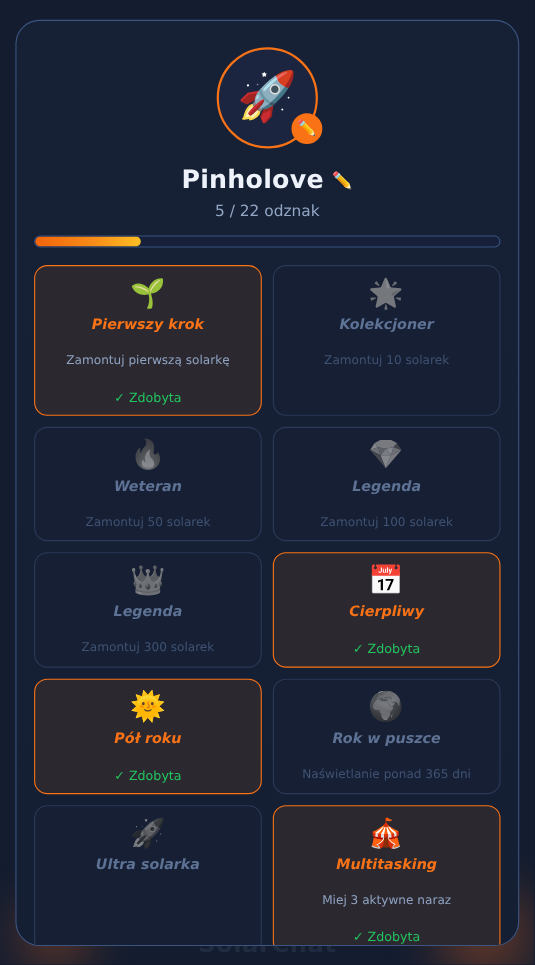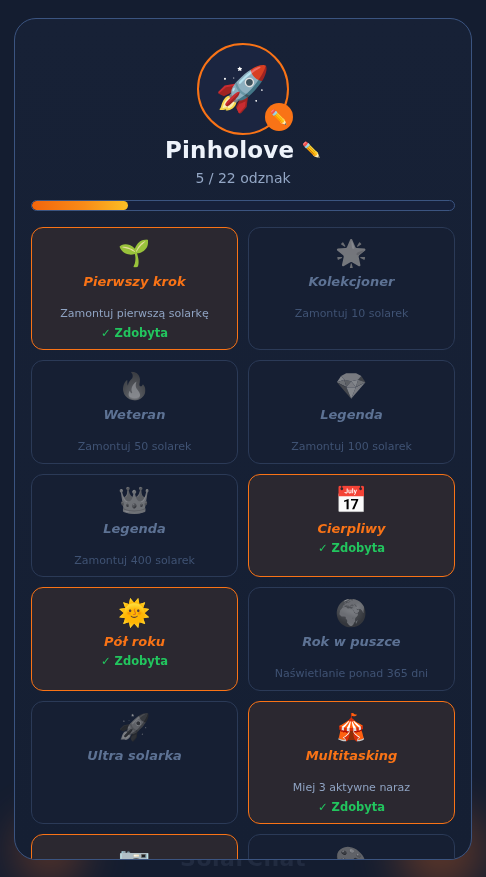--- a/index.html
+++ b/index.html
@@ -107,21 +107,21 @@
     justify-content: center;
     font-size: 14px;
     line-height: 1;
     cursor: pointer;
   }
 
   .name-row {
     display: flex;
     align-items: center;
     gap: 8px;
-    margin-top: 2px;
+    margin-top: 16px;
   }
   .profile-name {
     font-size: 23px;
     font-weight: bold;
     color: #eef3fb;
     letter-spacing: .2px;
   }
   .name-edit {
     font-size: 15px;
     line-height: 1;
@@ -201,23 +201,23 @@
 
   .badge-desc {
     margin-top: 18px;
     font-size: 11px;
     line-height: 1.25;
   }
   .badge-card.earned .badge-desc { color: #8fa3c2; }
   .badge-card.locked .badge-desc { color: #3f5273; }
 
   .badge-status {
-    margin-top: 5px;
+    margin-top: 19px;
     font-size: 11.5px;
-    font-weight: bold;
+    font-weight: normal;
     color: #22c55e;
   }
 </style>
 </head>
 <body>
 
 <div class="backdrop">
   <div class="glow glow-left"></div>
   <div class="glow glow-right"></div>
   <div class="backdrop-text">SolarChat</div>
@@ -266,21 +266,21 @@
         <div class="badge-desc">Zamontuj 50 solarek</div>
       </div>
       <div class="badge-card locked">
         <div class="badge-icon">💎</div>
         <div class="badge-title">Legenda</div>
         <div class="badge-desc">Zamontuj 100 solarek</div>
       </div>
       <div class="badge-card locked">
         <div class="badge-icon">👑</div>
         <div class="badge-title">Legenda</div>
-        <div class="badge-desc">Zamontuj 400 solarek</div>
+        <div class="badge-desc">Zamontuj 300 solarek</div>
       </div>
       <div class="badge-card earned">
         <div class="badge-icon">📅</div>
         <div class="badge-title">Cierpliwy</div>
         <div class="badge-status">✓ Zdobyta</div>
       </div>
       <div class="badge-card earned">
         <div class="badge-icon">🌞</div>
         <div class="badge-title">Pół roku</div>
         <div class="badge-status">✓ Zdobyta</div>

